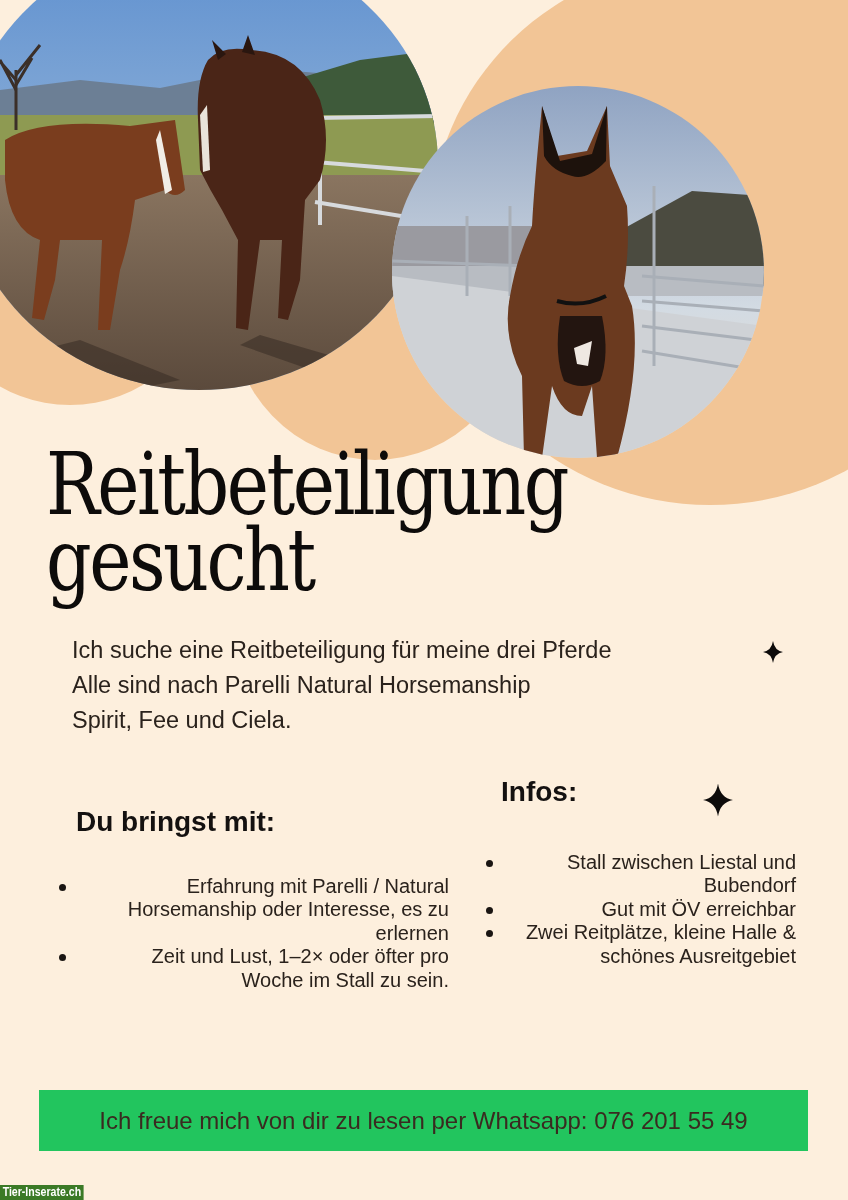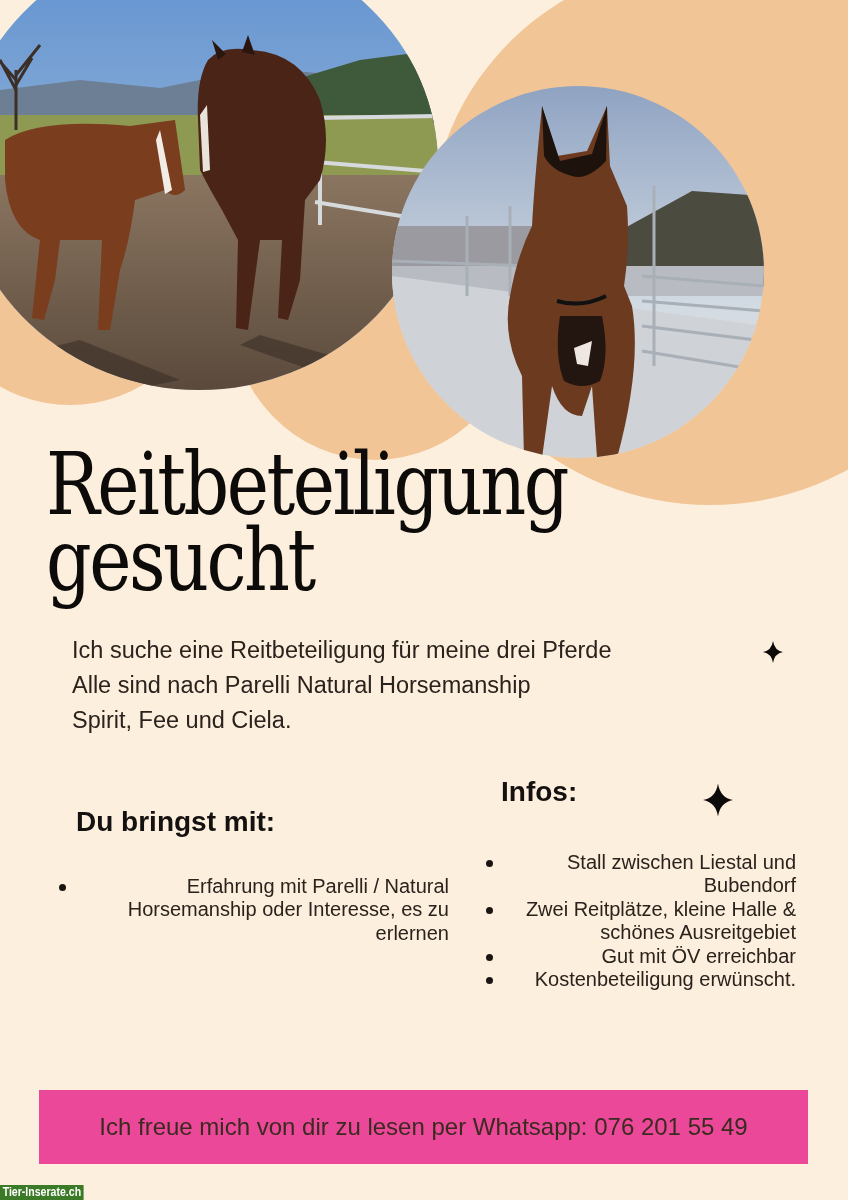--- a/index.html
+++ b/index.html
@@ -32,22 +32,22 @@
   .list {
     position:absolute; margin:0; padding:0; list-style:none;
     font-size:20px; line-height:23.4px; color:#2a221c;
   }
   .list li { position:relative; padding-left:27px;text-align:right; }
   .list li::before {
     content:""; position:absolute; left:0; top:9px;
     width:7px; height:7px; border-radius:50%; background:#1a1512;
   }
   .contact {
-    position:absolute; left:39px; top:1090px; width:769px; height:74px;
-    background:#ec4899; display:flex; align-items:center; justify-content:center;
+    position:absolute; left:39px; top:1090px; width:769px; height:61px;
+    background:#22c55e; display:flex; align-items:center; justify-content:center;
     font-size:24px; color:#3a2a20; white-space:nowrap;
   }
   .watermark {
     position:absolute; left:0; top:1185px; height:15px;
     background:#3b7a26; color:#fff; font-size:12px; font-weight:700;
     padding:0 3px; line-height:15px; font-family:"Liberation Sans", sans-serif;
     transform:scaleX(0.88); transform-origin:left top;
   }
 </style>
 </head>
@@ -142,27 +142,27 @@
 <svg class="sparkle" style="left:763px; top:641px; width:20px; height:22px;" viewBox="0 0 20 22">
   <path d="M10 0 Q11.5 9.5 20 11 Q11.5 12.5 10 22 Q8.5 12.5 0 11 Q8.5 9.5 10 0 Z" fill="#0d0b0a"></path>
 </svg>
 <svg class="sparkle" style="left:703px; top:783px; width:30px; height:34px;" viewBox="0 0 20 22">
   <path d="M10 0 Q11.5 9.5 20 11 Q11.5 12.5 10 22 Q8.5 12.5 0 11 Q8.5 9.5 10 0 Z" fill="#0d0b0a"></path>
 </svg>
 
 <h2 class="h2" style="left:76px; top:806px;">Du bringst mit:</h2>
 <ul class="list" style="left:59px; top:875px; width:390px;">
   <li>Erfahrung mit Parelli / Natural Horsemanship oder Interesse, es zu erlernen</li>
+  <li>Zeit und Lust, 1–2× oder öfter pro Woche im Stall zu sein.</li>
 </ul>
 
 <h2 class="h2" style="left:501px; top:776px;">Infos:</h2>
 <ul class="list" style="left:486px; top:851px; width:310px;">
   <li>Stall zwischen Liestal und Bubendorf</li>
+  <li>Gut mit ÖV erreichbar</li>
   <li>Zwei Reitplätze, kleine Halle &amp; schönes Ausreitgebiet</li>
-  <li>Gut mit ÖV erreichbar</li>
-  <li>Kostenbeteiligung erwünscht.</li>
 </ul>
 
 <div class="contact">
   <span>Ich freue mich von dir zu lesen per Whatsapp: 076 201 55 49</span>
 </div>
 
 <div class="watermark">Tier-Inserate.ch</div>
 
 </body></html>

